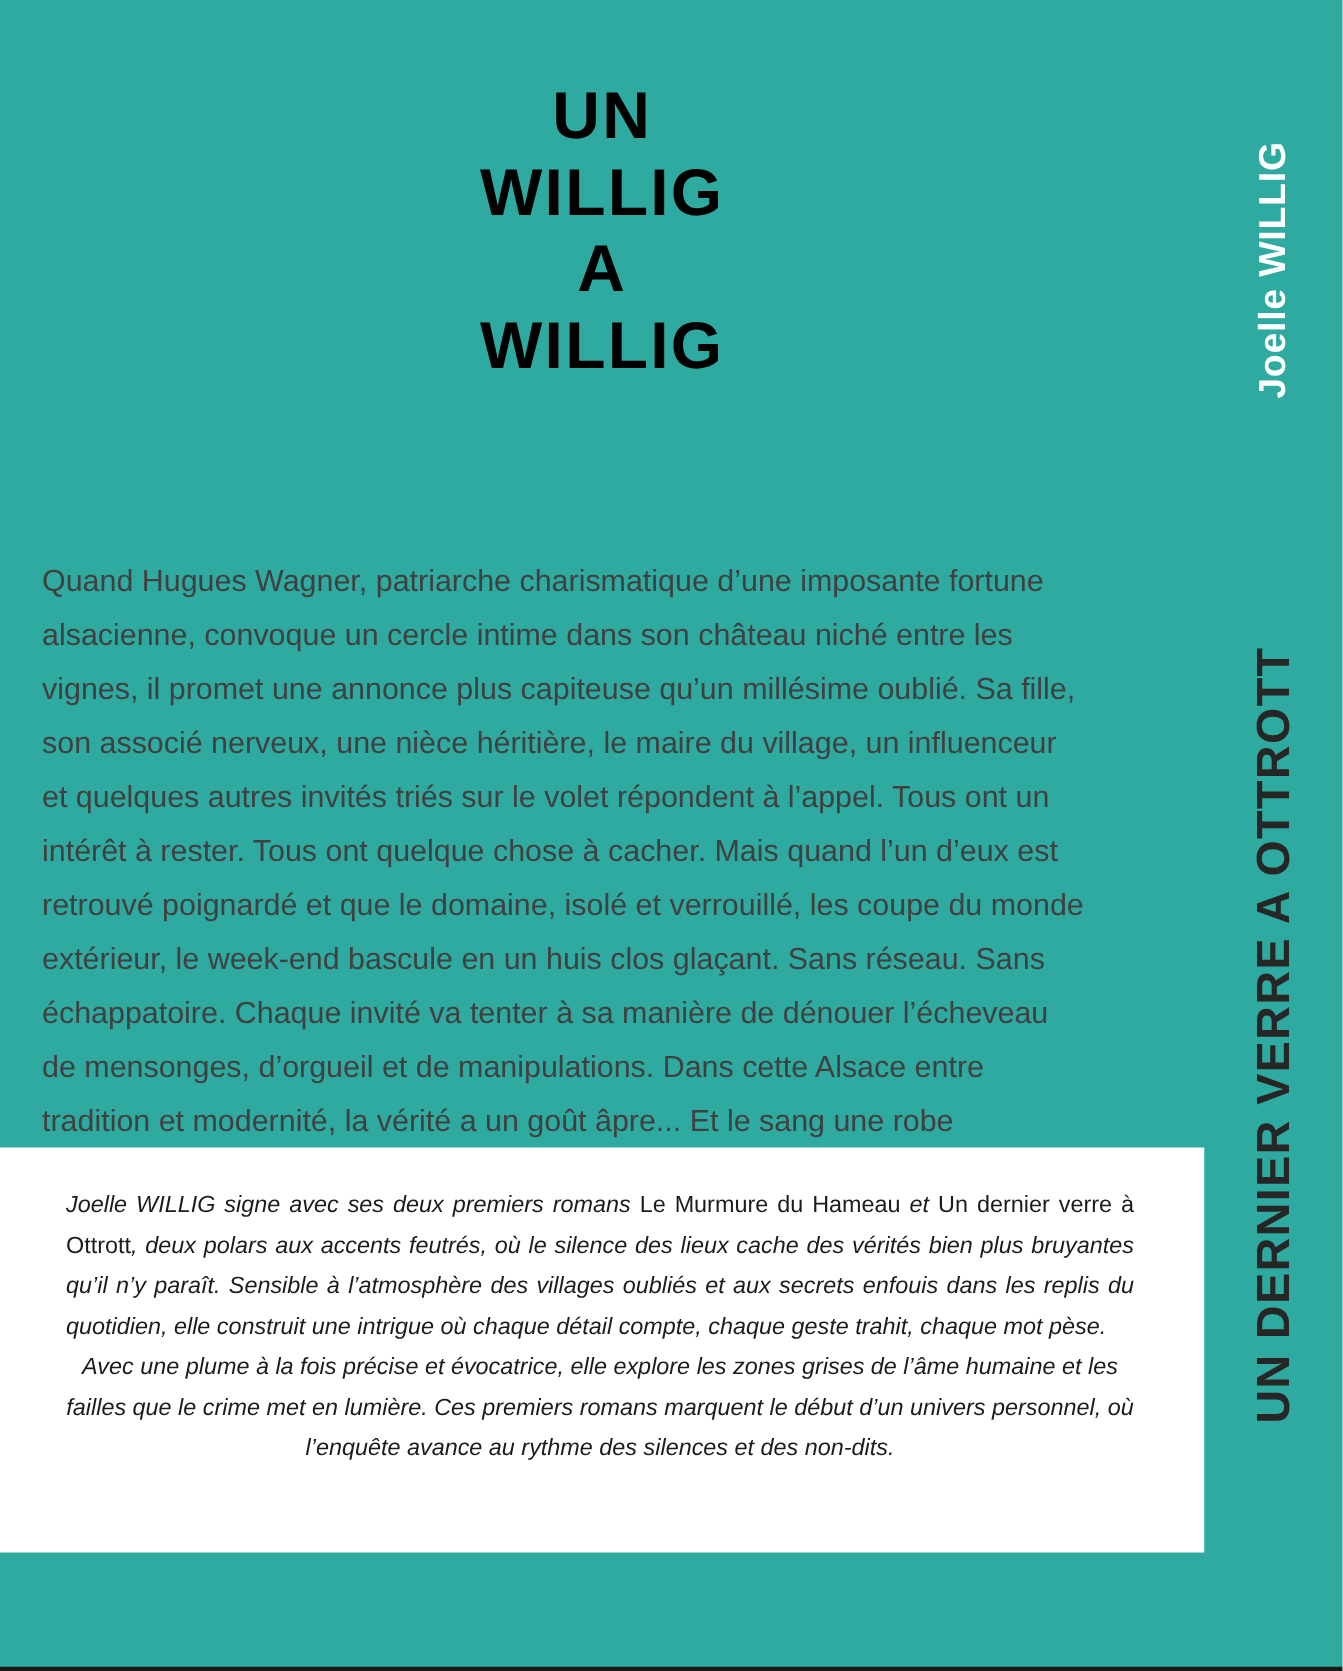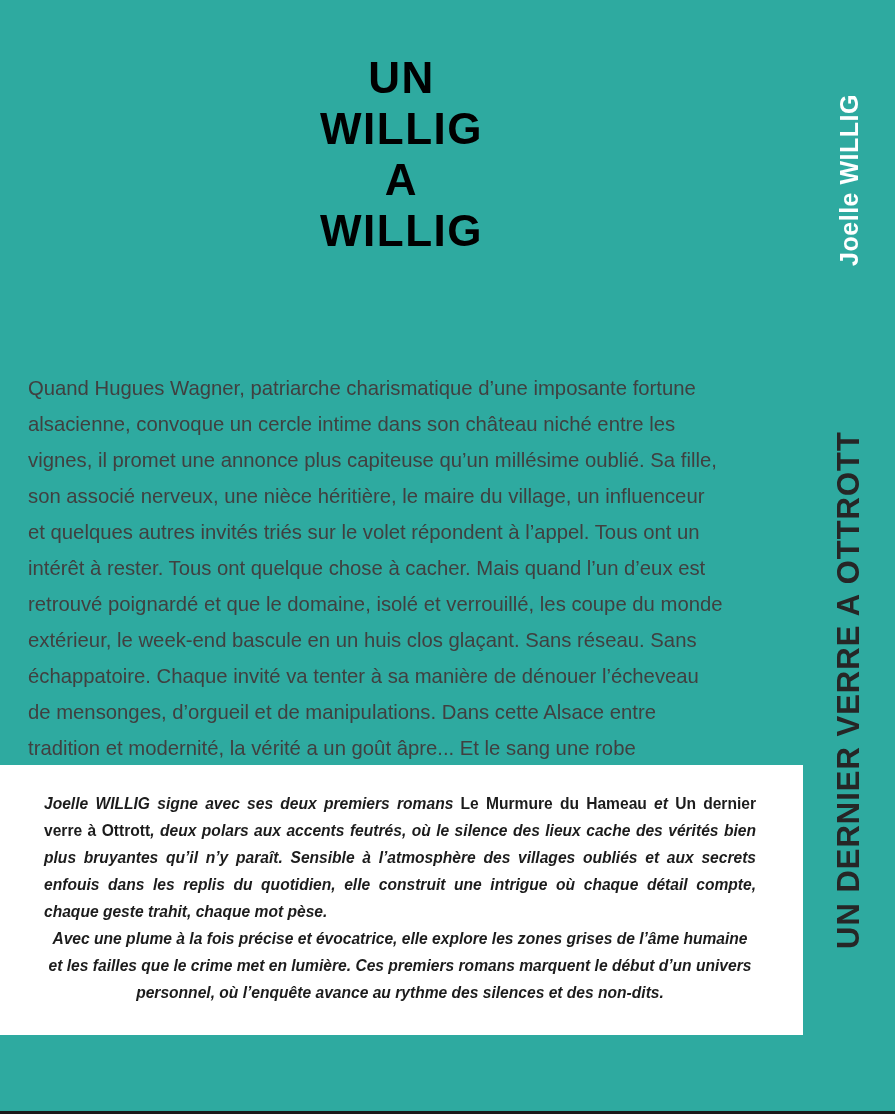--- a/index.html
+++ b/index.html
@@ -80,21 +80,21 @@
     left: 44px;
     top: 25px;
     width: 712px;
     color: #1c1c1c;
     font-size: 15.6px;
     line-height: 27px;
     font-style: italic;
     text-align: justify;
     text-justify: inter-word;
   }
-  #bio-text p { margin: 0; font-weight: bold; }
+  #bio-text p { margin: 0; }
   #bio-text p:last-child { text-align: center; }
   #bio-text .upright { font-style: normal; }
 
   
   #spine {
     position: absolute;
     left: 803px;
     top: 0;
     width: 92px;
     height: 1114px;

